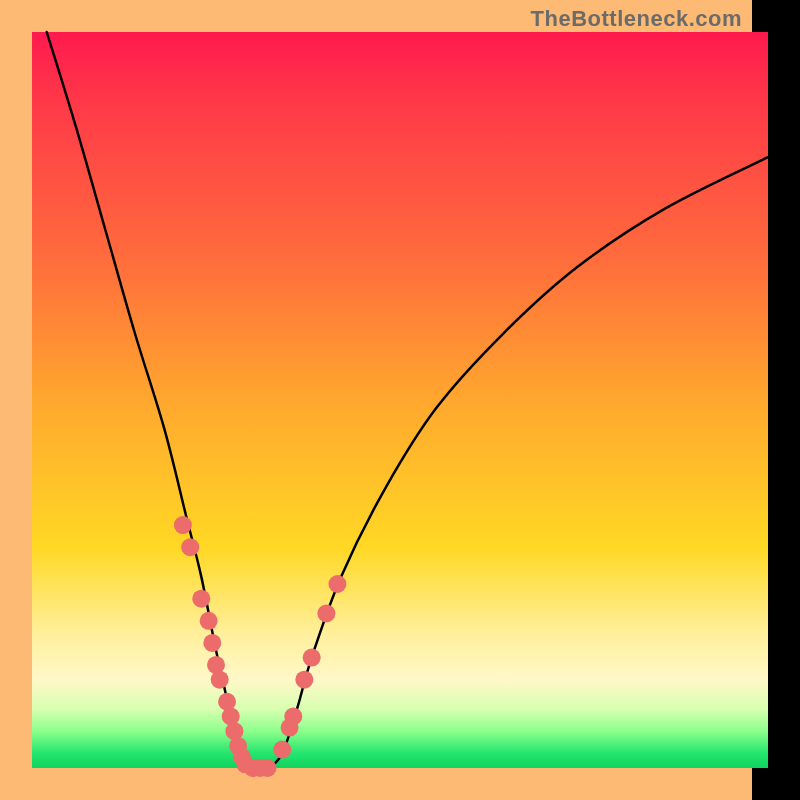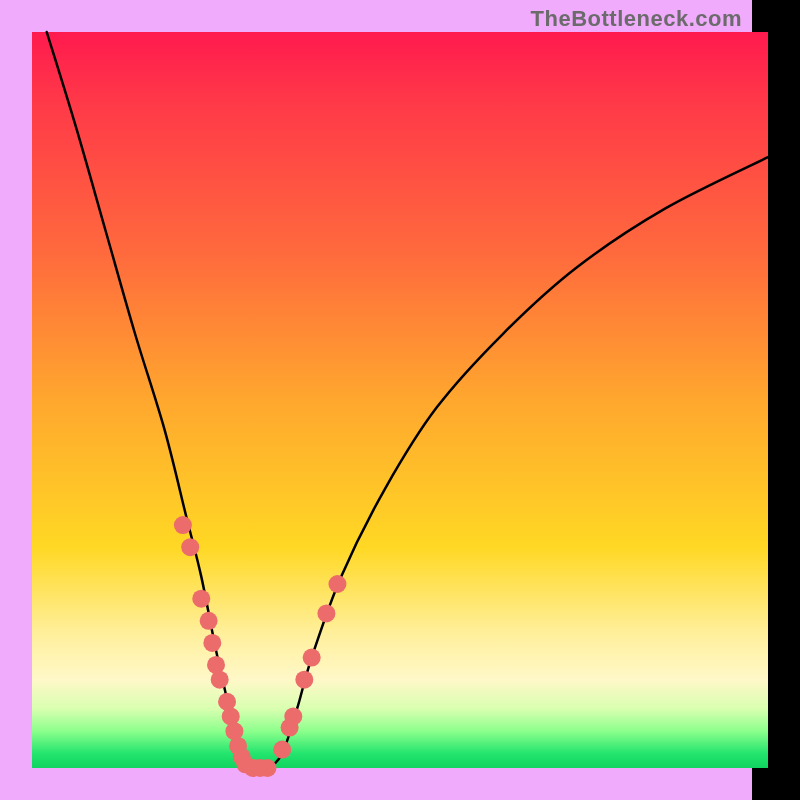--- a/index.html
+++ b/index.html
@@ -7,21 +7,21 @@
     padding: 0;
     width: 800px;
     height: 800px;
     background: #000000;
     overflow: hidden;
   }
   .outer-frame {
     position: relative;
     width: 752px;
     height: 800px;
-    background: #f0abfc;
+    background: #fdba74;
   }
   .plot-area {
     position: absolute;
     left: 32px;
     top: 32px;
     width: 736px;
     height: 736px;
     
     background: linear-gradient(
       to bottom,

